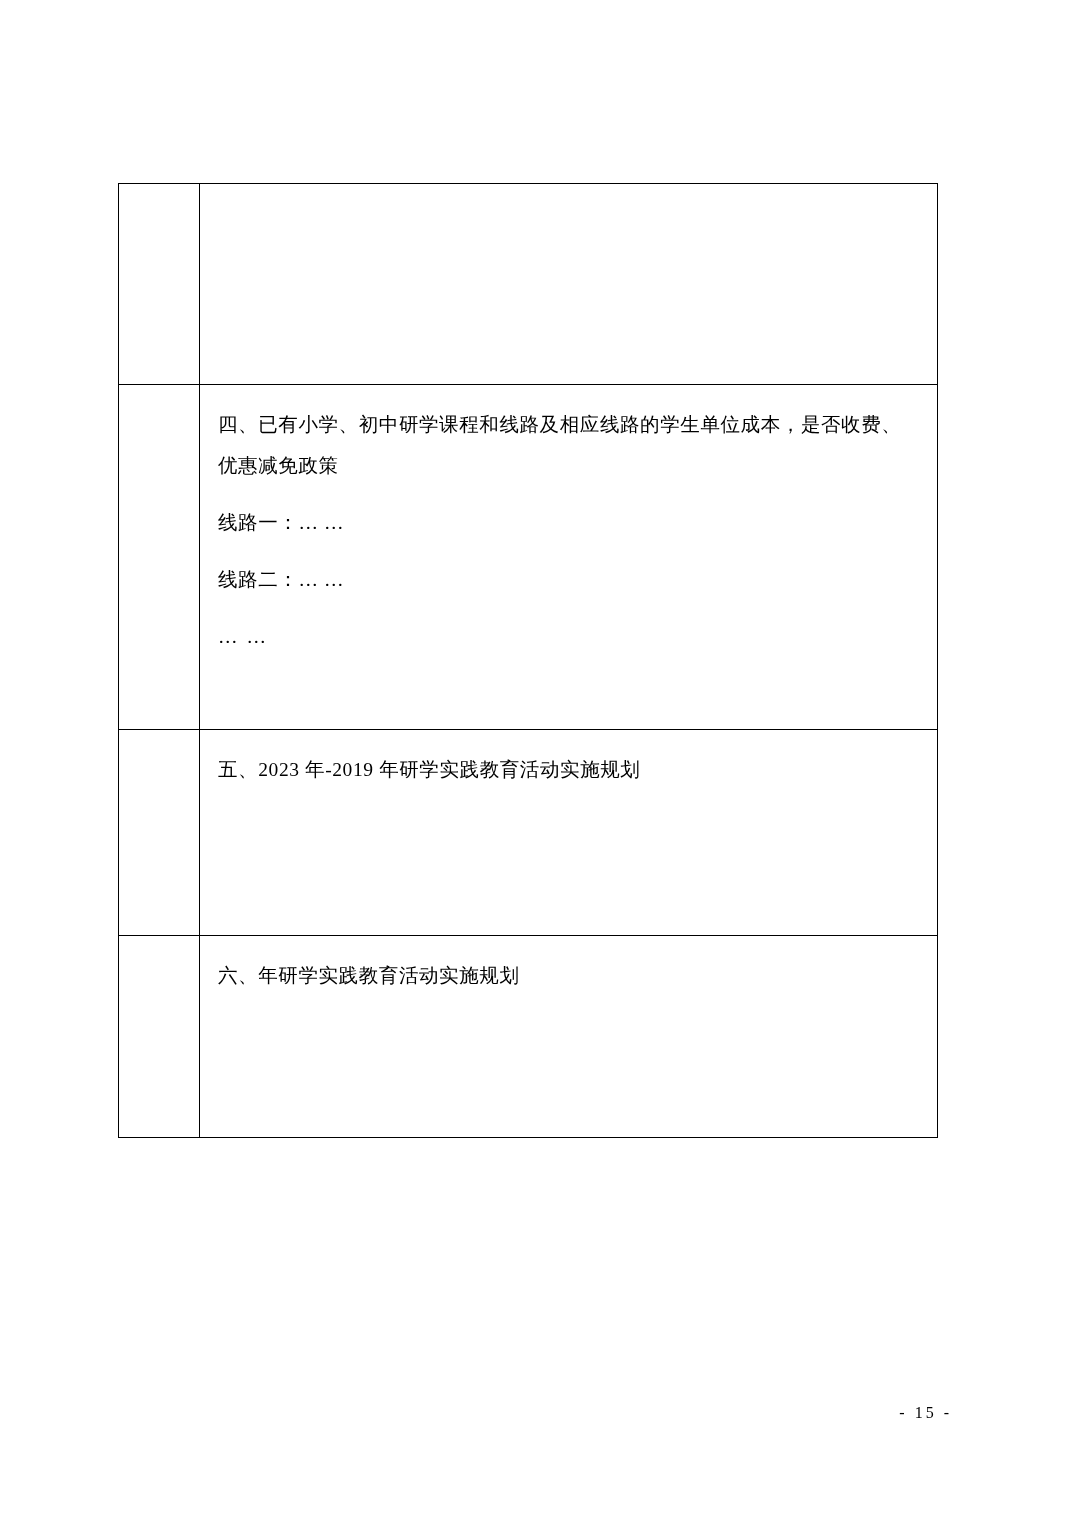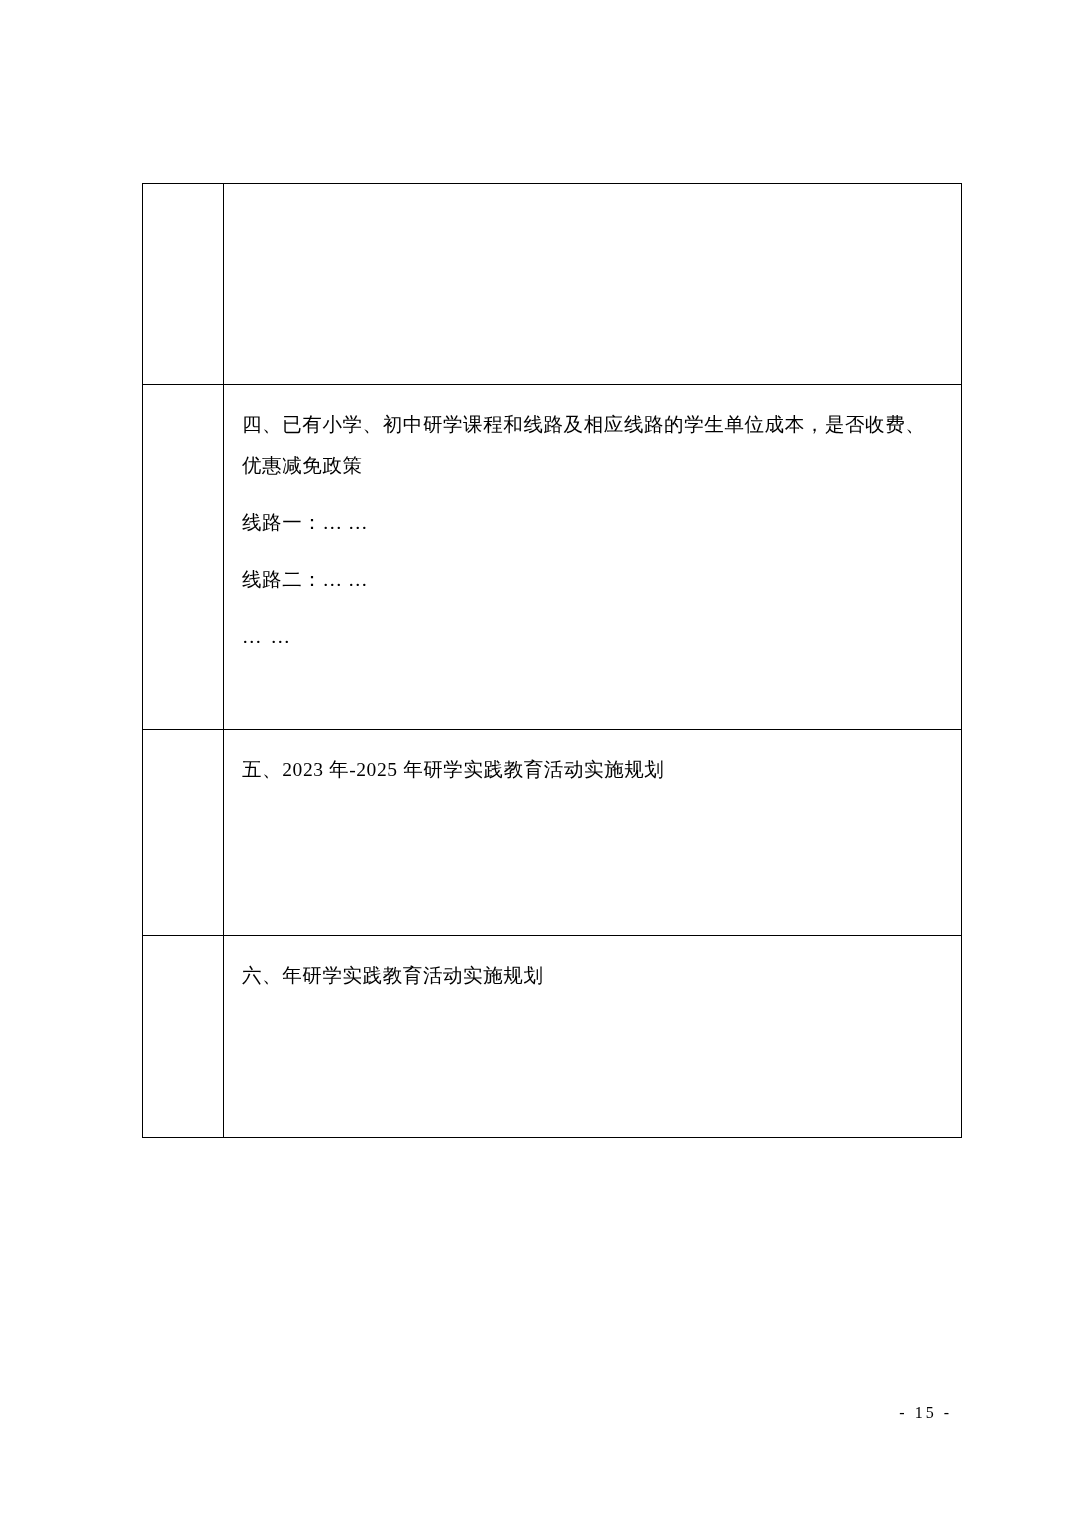--- a/index.html
+++ b/index.html
@@ -18,21 +18,21 @@
   .page {
     position: absolute;
     left: 0;
     top: 0;
     width: 1074px;
     height: 1520px;
     background: #ffffff;
   }
   .doc-table {
     position: absolute;
-    left: 142px;
+    left: 118px;
     top: 183px;
     width: 818px;
     border-collapse: collapse;
     table-layout: fixed;
     padding-left: 12px;
   }
   .doc-table td {
     border: 1px solid #000000;
     vertical-align: top;
     padding: 0;
@@ -109,21 +109,21 @@
             <p>线路二：… …</p>
             <p class="dots">… …</p>
           </div>
         </td>
       </tr>
 
       <tr>
         <td class="col-left h-sec5"></td>
         <td class="col-right h-sec5">
           <div class="cell-body">
-            <p>五、2023 年-2025 年研学实践教育活动实施规划</p>
+            <p>五、2023 年-2019 年研学实践教育活动实施规划</p>
           </div>
         </td>
       </tr>
 
       <tr>
         <td class="col-left h-sec6"></td>
         <td class="col-right h-sec6">
           <div class="cell-body">
             <p>六、年研学实践教育活动实施规划</p>
           </div>

